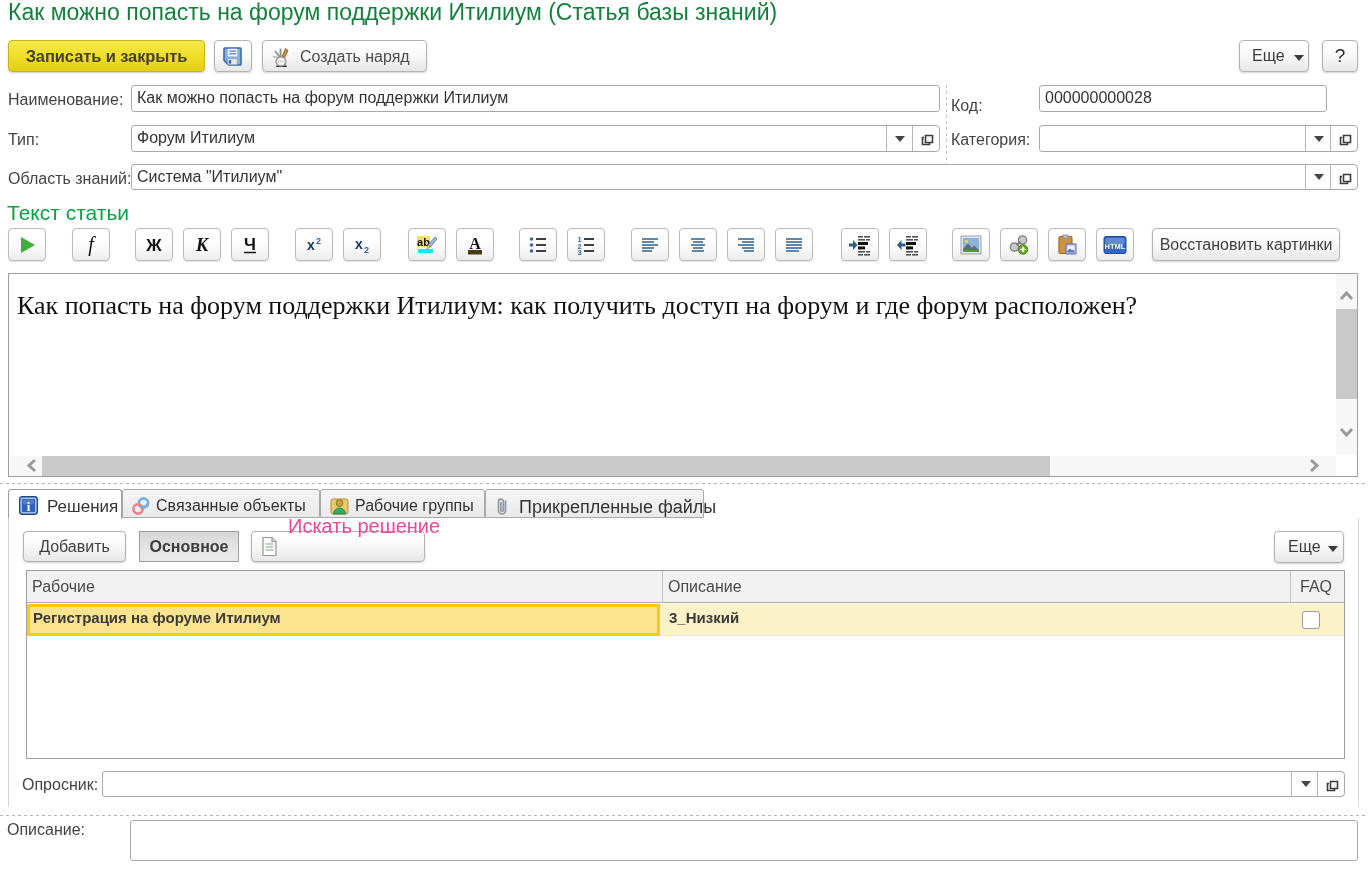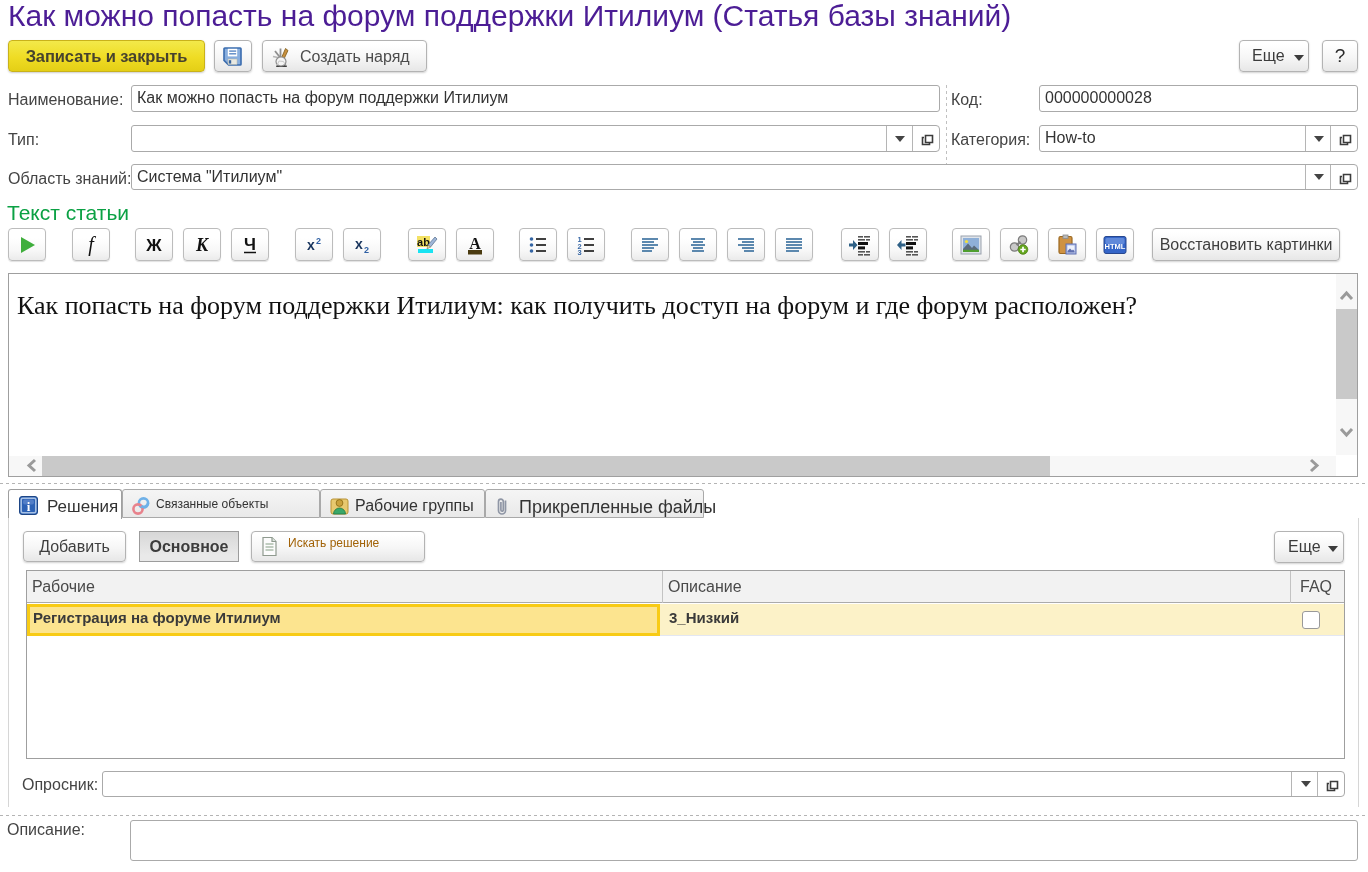--- a/index.html
+++ b/index.html
@@ -11,21 +11,21 @@
 .btn{position:absolute;background:linear-gradient(#ffffff 10%,#f6f6f6 55%,#e7e7e7 100%);border:1px solid #b3b3b3;border-radius:4px;box-shadow:0 1px 2px rgba(0,0,0,.18);font-size:16px;color:#3f3f3f;text-align:center;white-space:nowrap}
 .tbtn{position:absolute;width:38px;height:33px;background:linear-gradient(#ffffff 30%,#f7f7f7 70%,#ebebeb 100%);border:1px solid #bcbcbc;border-radius:4px;box-shadow:0 1px 1px rgba(0,0,0,.12)}
 .tbtn svg{position:absolute;left:50%;top:50%;transform:translate(-50%,-50%)}
 .ddsep{position:absolute;top:0;bottom:0;width:1px;background:#b5b5b5}
 .dar{position:absolute;width:0;height:0;border-left:5px solid transparent;border-right:5px solid transparent;border-top:6px solid #444}
 .pick{position:absolute}
 .dash{position:absolute;height:1px;background:repeating-linear-gradient(90deg,#b4b4b4 0 3px,transparent 3px 6px)}
 </style></head>
 <body>
 
-<div class="abs" style="left:8px;top:-1px;font-size:30px;color:#4c1d95">Как можно попасть на форум поддержки Итилиум (Статья базы знаний)</div>
+<div class="abs" style="left:8px;top:-1px;font-size:23px;color:#15803d">Как можно попасть на форум поддержки Итилиум (Статья базы знаний)</div>
 
 <div class="abs" style="left:8px;top:40px;width:197px;height:32px;background:linear-gradient(#f3e94a 0%,#efdc24 55%,#e4cf16 100%);border:1px solid #c9b21a;border-radius:4px;box-shadow:0 1px 2px rgba(0,0,0,.2);text-align:center;font-size:16.5px;font-weight:bold;color:#46422e;line-height:30px;letter-spacing:-0.1px">Записать и закрыть</div>
 <div class="btn" style="left:214px;top:40px;width:38px;height:32px"></div>
 <svg class="abs" style="left:223px;top:47px" width="19" height="19" viewBox="0 0 19 19">
  <path d="M1.8 1 H17.2 a0.8 0.8 0 0 1 0.8 0.8 V17.2 a0.8 0.8 0 0 1 -0.8 0.8 H5.6 L1 13.4 V1.8 A0.8 0.8 0 0 1 1.8 1 Z" fill="#88aede" stroke="#3a6cae" stroke-width="1.6"></path>
  <rect x="4.8" y="1.8" width="9.4" height="7.6" fill="#ffffff"></rect>
  <line x1="6.2" y1="4.1" x2="13.2" y2="4.1" stroke="#5b88c4" stroke-width="1.4"></line>
  <line x1="6.2" y1="6.8" x2="13.2" y2="6.8" stroke="#5b88c4" stroke-width="1.4"></line>
  <rect x="5" y="12" width="9" height="5.4" fill="#e9e9e1" stroke="#b9b9a9" stroke-width="0.5"></rect>
  <rect x="5.8" y="13.2" width="2.4" height="3.4" fill="#38649e"></rect>
@@ -44,38 +44,38 @@
 <div class="btn" style="left:1239px;top:40px;width:70px;height:32px"></div>
 <div class="abs" style="left:1252px;top:47px;font-size:16px;color:#3c3c3c">Еще</div>
 <div class="dar" style="left:1294px;top:55px;border-left-width:5px;border-right-width:5px;border-top-width:6px;border-top-color:#3c3c3c"></div>
 <div class="btn" style="left:1322px;top:40px;width:36px;height:32px;line-height:29px;font-size:19px;color:#2a2a2a">?</div>
 
 <div class="lbl" style="left:8px;top:91px">Наименование:</div>
 <div class="inp" style="left:131px;top:85px;width:809px;height:27px">
     <span class="tx">Как можно попасть на форум поддержки Итилиум</span>
   </div>
 <div class="abs" style="left:946px;top:85px;height:105px;width:1px;background:repeating-linear-gradient(180deg,#c0c0c0 0 3px,transparent 3px 6px)"></div>
-<div class="lbl" style="left:951px;top:91px">Код:</div>
-<div class="inp" style="left:1039px;top:85px;width:319px;height:27px">
+<div class="lbl" style="left:951px;top:97px">Код:</div>
+<div class="inp" style="left:1039px;top:85px;width:288px;height:27px">
     <span class="tx">000000000028</span>
   </div>
 
 <div class="lbl" style="left:8px;top:131px">Тип:</div>
 <div class="inp" style="left:131px;top:125px;width:809px;height:27px;border-radius:3px 4px 4px 3px">
+    <span class="tx">Форум Итилиум</span>
   <div class="ddsep" style="right:52px"></div>
   <div class="ddsep" style="right:26px"></div>
 </div>
 <div class="dar" style="left:895px;top:136px"></div>
 <svg class="pick" style="left:920px;top:131px" width="15" height="15" viewBox="0 0 15 15">
     <path d="M5.5 4.5 h7 v7 h-7 z" fill="none" stroke="#3c3c3c" stroke-width="1.6"></path>
     <path d="M9.5 12 v1.5 h-7 v-7 H4" fill="none" stroke="#3c3c3c" stroke-width="1.6"></path>
   </svg>
 <div class="lbl" style="left:951px;top:131px">Категория:</div>
 <div class="inp" style="left:1039px;top:125px;width:319px;height:27px;border-radius:3px 4px 4px 3px">
-    <span class="tx">How-to</span>
   <div class="ddsep" style="right:51px"></div>
   <div class="ddsep" style="right:26px"></div>
 </div>
 <div class="dar" style="left:1314px;top:136px"></div>
 <svg class="pick" style="left:1338px;top:131px" width="15" height="15" viewBox="0 0 15 15">
     <path d="M5.5 4.5 h7 v7 h-7 z" fill="none" stroke="#3c3c3c" stroke-width="1.6"></path>
     <path d="M9.5 12 v1.5 h-7 v-7 H4" fill="none" stroke="#3c3c3c" stroke-width="1.6"></path>
   </svg>
 
 <div class="lbl" style="left:8px;top:170px">Область знаний:</div>
@@ -297,21 +297,21 @@
       <rect x="4" y="3.5" width="11" height="5" rx="2" fill="#5b86cc" opacity="0.8"></rect>
       <text x="9.5" y="14.5" text-anchor="middle" font-family="Liberation Serif,serif" font-weight="bold" font-size="13" fill="#fff">i</text>
     </svg></div>
 <div class="abs" style="left:47px;top:497px;font-size:17px;color:#333;white-space:nowrap">Решения</div>
 <div class="abs" style="left:122px;top:489px;width:198px;height:29px;background:linear-gradient(#f5f5f5,#e9e9e9);border:1px solid #a9a9a9;border-radius:3px 3px 0 0"></div>
 <div class="abs" style="left:131px;top:496px"><svg width="20" height="20" viewBox="0 0 20 20">
       <circle cx="12.5" cy="7" r="4.6" fill="none" stroke="#6fb1e8" stroke-width="2.6"></circle>
       <circle cx="7" cy="13" r="4.6" fill="none" stroke="#e8828c" stroke-width="2.6"></circle>
       <path d="M10.2 10.2 a4.6 4.6 0 0 0 6.9 -3.2" fill="none" stroke="#6fb1e8" stroke-width="2.6"></path>
     </svg></div>
-<div class="abs" style="left:156px;top:497px;font-size:12px;color:#333;white-space:nowrap">Связанные объекты</div>
+<div class="abs" style="left:156px;top:497px;font-size:16px;color:#333;white-space:nowrap">Связанные объекты</div>
 <div class="abs" style="left:320px;top:489px;width:165px;height:29px;background:linear-gradient(#f5f5f5,#e9e9e9);border:1px solid #a9a9a9;border-radius:3px 3px 0 0"></div>
 <div class="abs" style="left:330px;top:496px"><svg width="19" height="19" viewBox="0 0 19 19">
       <rect x="1" y="3" width="17" height="15" rx="2" fill="#e8c96f" stroke="#b99334"></rect>
       <circle cx="9.5" cy="7" r="3.4" fill="#caa23c" stroke="#8a6a14" stroke-width="0.8"></circle>
       <path d="M3.5 18 a6 6 0 0 1 12 0 Z" fill="#3aa869" stroke="#1f7a44" stroke-width="0.8"></path>
     </svg></div>
 <div class="abs" style="left:355px;top:497px;font-size:16px;color:#333;white-space:nowrap">Рабочие группы</div>
 <div class="abs" style="left:485px;top:489px;width:219px;height:29px;background:linear-gradient(#f5f5f5,#e9e9e9);border:1px solid #a9a9a9;border-radius:3px 3px 0 0"></div>
 <div class="abs" style="left:496px;top:496px"><svg width="12" height="21" viewBox="0 0 12 21">
       <path d="M9.5 4.5 v10 a3.5 3.5 0 0 1 -7 0 v-9 a2.4 2.4 0 0 1 4.8 0 v8.5 a1.2 1.2 0 0 1 -2.4 0 v-8" fill="none" stroke="#8f96a5" stroke-width="1.7"></path>
@@ -324,21 +324,21 @@
 <div class="btn" style="left:23px;top:531px;width:103px;height:31px;line-height:29px">Добавить</div>
 <div class="abs" style="left:139px;top:531px;width:100px;height:31px;background:linear-gradient(#d7d7d7,#e9e9e9 80%);border:1px solid #9c9c9c;border-radius:0;text-align:center;line-height:29px;font-size:16px;font-weight:bold;color:#3c3c3c">Основное</div>
 <div class="btn" style="left:251px;top:531px;width:174px;height:31px"></div>
 <svg class="abs" style="left:259px;top:536px" width="20" height="21" viewBox="0 0 20 21">
  <path d="M4 1.5 h9 l4 4 v14 h-13 z" fill="#fcfcfc" stroke="#8f9a8f" stroke-width="1.2"></path>
  <path d="M13 1.5 v4 h4" fill="#dde6dd" stroke="#8f9a8f" stroke-width="1.2"></path>
  <line x1="6.5" y1="8" x2="14.5" y2="8" stroke="#9fb3a0" stroke-width="1.3"></line>
  <line x1="6.5" y1="11" x2="14.5" y2="11" stroke="#9fb3a0" stroke-width="1.3"></line>
  <line x1="6.5" y1="14" x2="14.5" y2="14" stroke="#9fb3a0" stroke-width="1.3"></line>
 </svg>
-<div class="abs" style="left:288px;top:536px;font-size:12px;color:#a16207">Искать решение</div>
+<div class="abs" style="left:288px;top:515px;font-size:20px;color:#ec4899">Искать решение</div>
 <div class="btn" style="left:1274px;top:531px;width:70px;height:32px"></div>
 <div class="abs" style="left:1288px;top:538px;font-size:16px;color:#3c3c3c">Еще</div>
 <div class="dar" style="left:1328px;top:546px;border-left-width:5px;border-right-width:5px;border-top-width:6px;border-top-color:#3c3c3c"></div>
 
 <div class="abs" style="left:26px;top:570px;width:1319px;height:189px;border:1px solid #9f9f9f;background:#fff"></div>
 <div class="abs" style="left:27px;top:571px;width:1317px;height:32px;background:#f2f2f2;border-bottom:1px solid #ababab"></div>
 <div class="abs" style="left:662px;top:571px;width:1px;height:32px;background:#c3c3c3"></div>
 <div class="abs" style="left:1290px;top:571px;width:1px;height:32px;background:#c3c3c3"></div>
 <div class="lbl" style="left:32px;top:578px;color:#4a4a4a">Рабочие</div>
 <div class="lbl" style="left:668px;top:578px;color:#4a4a4a">Описание</div>

